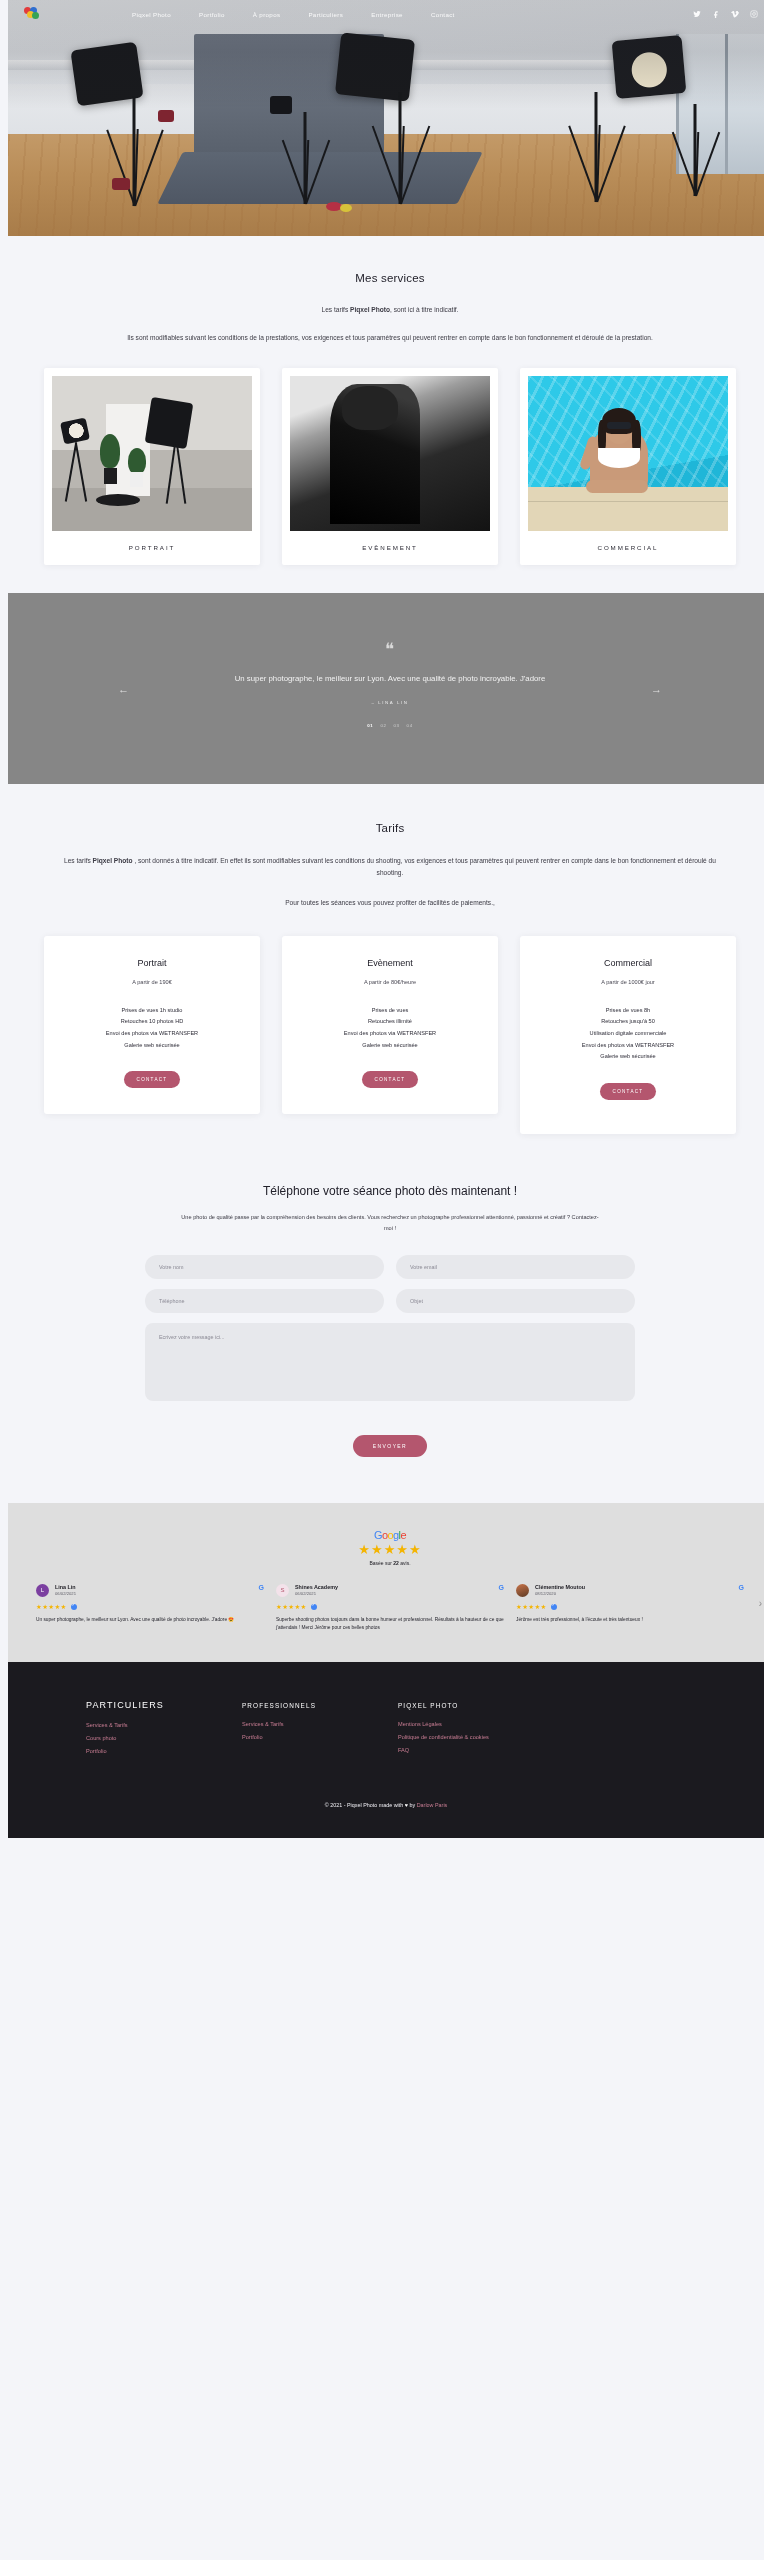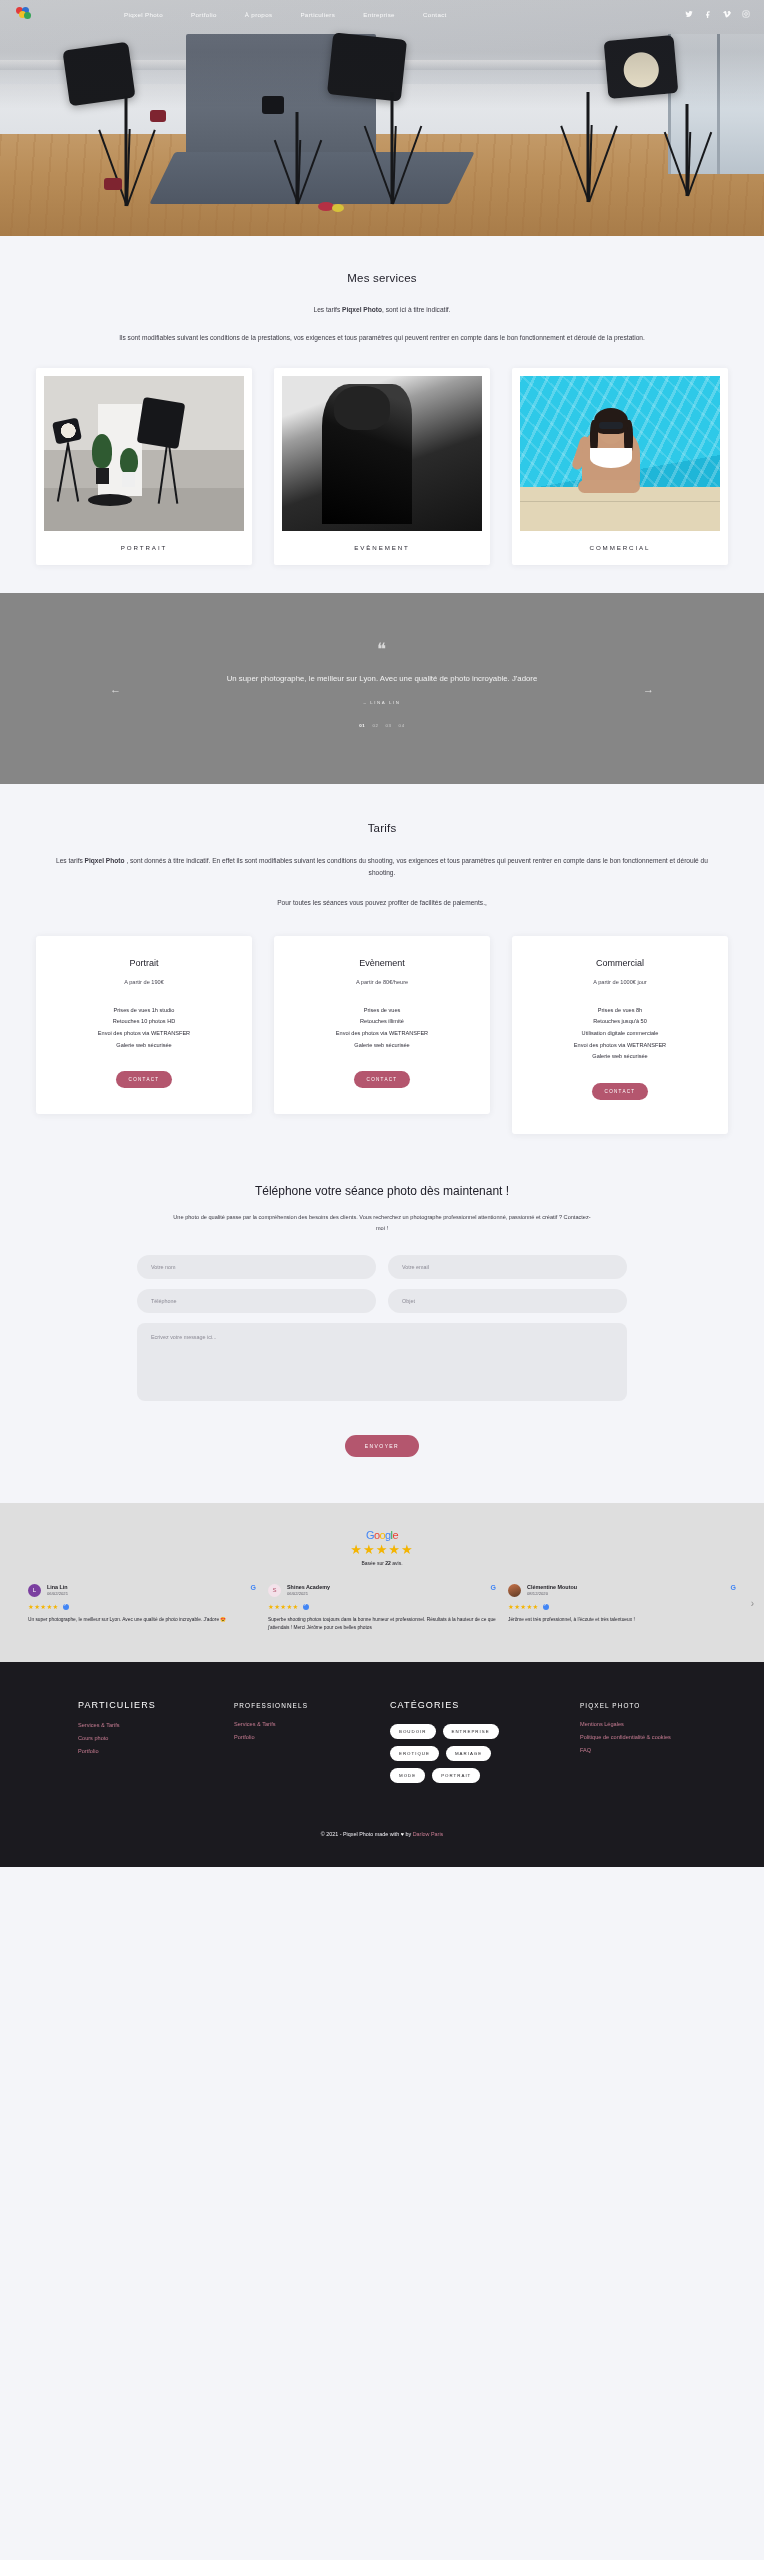--- a/index.html
+++ b/index.html
@@ -4,21 +4,21 @@
 <title>Piqxel Photo</title>
 <style>
   * { box-sizing: border-box; margin: 0; padding: 0; }
   html, body { width: 764px; }
   body {
     font-family: "Liberation Sans", sans-serif;
     background: #f4f5f9;
     color: #22212b;
     -webkit-font-smoothing: antialiased;
   }
-  .page { width: 764px; position: relative; overflow: hidden; }
+  .page { width: 764px; position: relative; overflow: hidden; padding-left: 8px; }
 
   
   .hero { position: relative; width: 764px; height: 236px; overflow: hidden; background:#cfd3d8; }
   .hero-photo { position:absolute; inset:0; }
   .hero-ceiling {
     position:absolute; left:0; top:0; width:764px; height:96px;
     background: linear-gradient(175deg,#eef0f2 0%,#e3e6ea 55%,#d7dbe0 100%);
   }
   .hero-ceiling:after{
     content:""; position:absolute; left:0; top:60px; width:764px; height:10px;
@@ -547,31 +547,20 @@
       </div>
 
       <div class="f-col c2">
         <div class="f-h2">PROFESSIONNELS</div>
         <div class="f-links">
           <a href="#">Services &amp; Tarifs</a>
           <a href="#">Portfolio</a>
         </div>
       </div>
 
-      <div class="f-col c3">
-        <div class="f-h1">CATÉGORIES</div>
-        <div class="f-tags">
-          <a href="#" class="f-tag">BOUDOIR</a>
-          <a href="#" class="f-tag">ENTREPRISE</a>
-          <a href="#" class="f-tag">EROTIQUE</a>
-          <a href="#" class="f-tag">MARIAGE</a>
-          <a href="#" class="f-tag">MODE</a>
-          <a href="#" class="f-tag">PORTRAIT</a>
-        </div>
-      </div>
 
       <div class="f-col c4">
         <div class="f-h2">PIQXEL PHOTO</div>
         <div class="f-links">
           <a href="#">Mentions Légales</a>
           <a href="#">Politique de confidentialité &amp; cookies</a>
           <a href="#">FAQ</a>
         </div>
       </div>
     </div>

